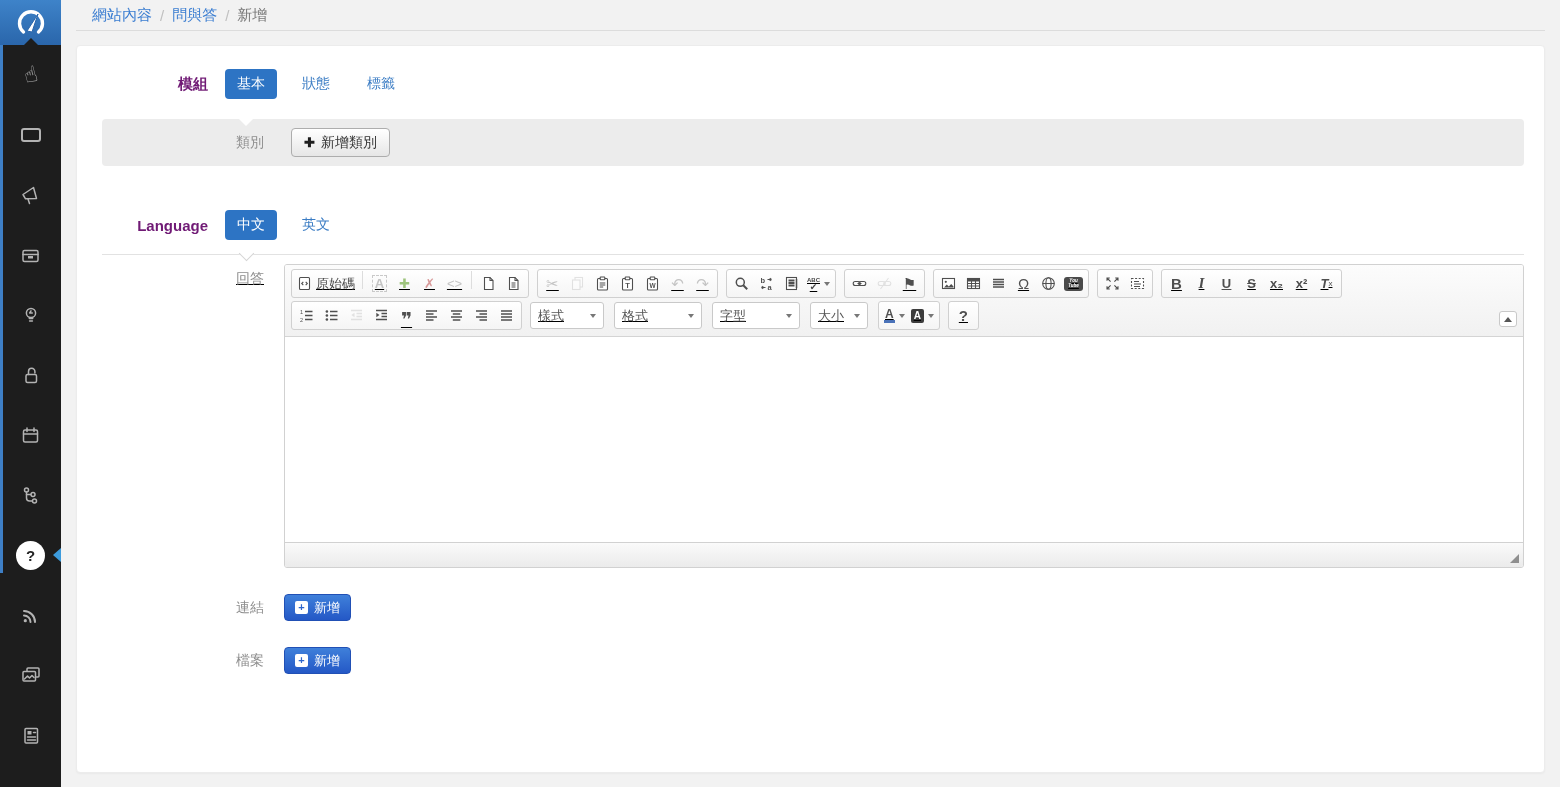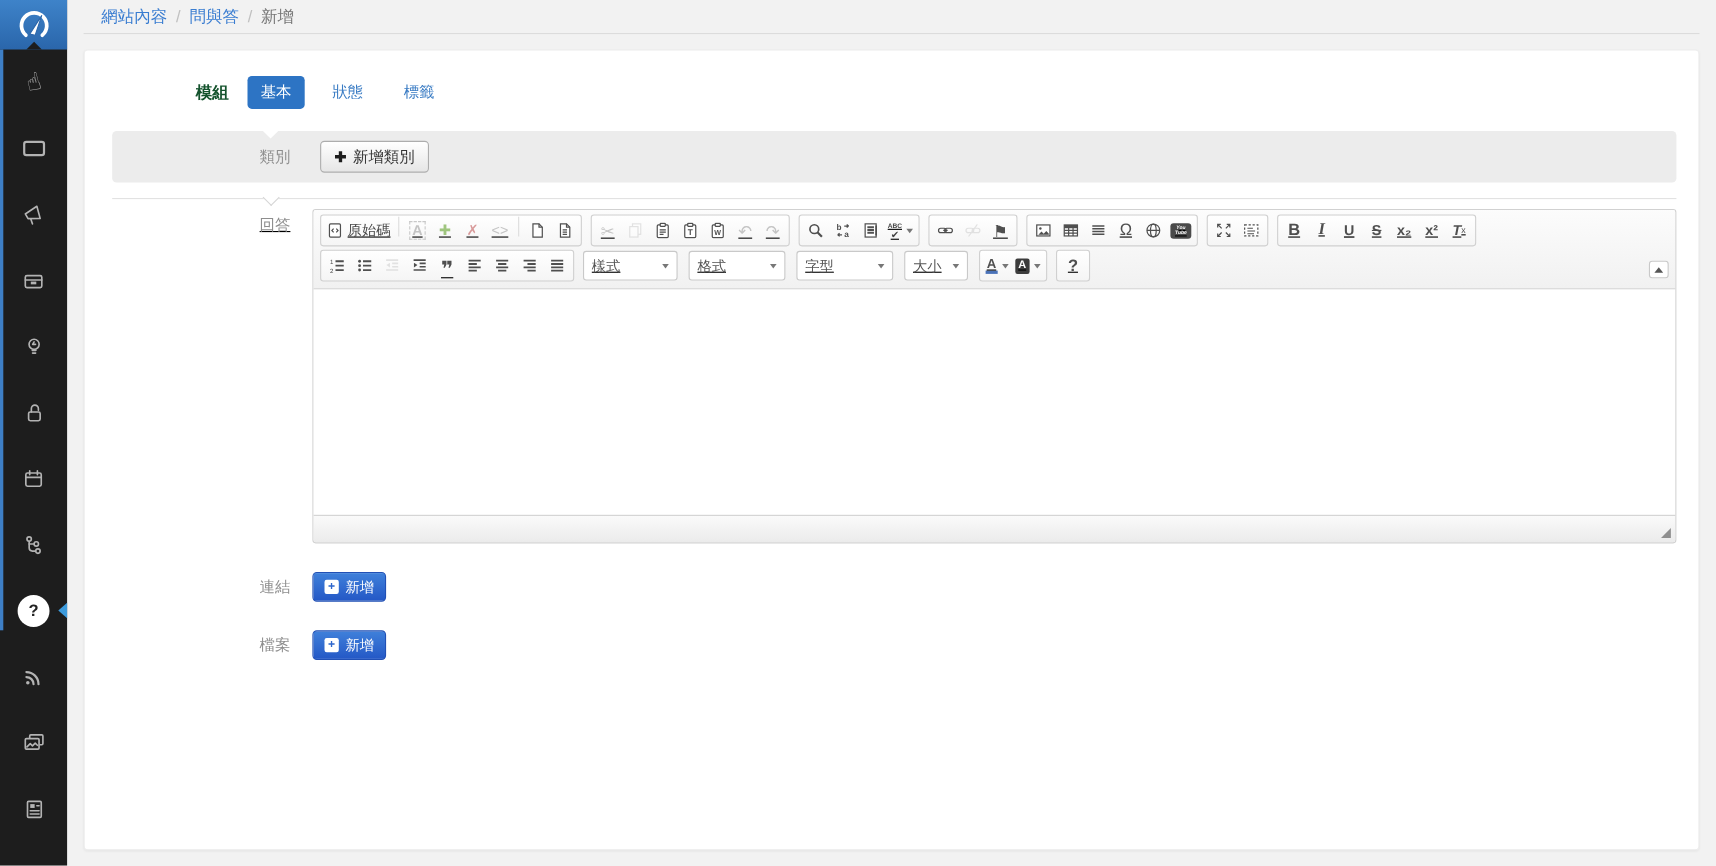--- a/index.html
+++ b/index.html
@@ -29,21 +29,21 @@
   .main { flex:1; height:100%; background:#f2f2f2; padding:0 15px; overflow:hidden; }
   .crumbbar { height:31px; border-bottom:1px solid #dcdcdc; display:flex; align-items:center;
     padding-left:16px; font-size:15px; }
   .crumb-link { color:#3a7dd1; cursor:pointer; text-decoration:none; }
   .crumb-sep { color:#c0c0c0; margin:0 8px; }
   .crumb-current { color:#777; }
 
   .card { margin-top:14px; background:#fff; border:1px solid #ececec; border-radius:4px;
     box-shadow:0 1px 2px rgba(0,0,0,.04); padding:23px 20px 21px 25px; height:728px; }
 
-  .slabel { width:106px; text-align:right; margin-right:17px; color:#14532d;
+  .slabel { width:106px; text-align:right; margin-right:17px; color:#701a75;
     font-size:15px; font-weight:600; }
   .flabel { width:162px; text-align:right; margin-right:20px; color:#8e8e8e; font-size:14px; }
   .frow { display:flex; align-items:center; }
 
   .tab { padding:6px 12px; font-size:14px; color:#3a7cc4; margin-right:13px; border-radius:4px; cursor:pointer; }
   .tab.active { background:#2d74c4; color:#fff; }
 
   .gray-panel { margin-top:20px; background:#ececec; border-radius:4px; height:47px;
     display:flex; align-items:center; position:relative; }
   .panel-notch { position:absolute; top:0; left:137px; border-left:7px solid transparent;
@@ -238,20 +238,25 @@
 
       <div class="gray-panel">
         <span class="panel-notch"></span>
         <span class="flabel">類別</span>
         <button class="btn-default">
           <span class="plus">✚</span>
           <span>新增類別</span>
         </button>
       </div>
 
+      <div class="frow lang-row">
+        <span class="slabel">Language</span>
+        <span class="tab active">中文</span>
+        <span class="tab">英文</span>
+      </div>
 
       <div class="divider">
         <span class="div-notch"></span>
       </div>
 
 
       <div class="frow a-row">
         <span class="flabel">回答</span>
         <div class="cke">
           <div class="cke-top">
@@ -498,21 +503,21 @@
                     <svg width="15" height="15" viewBox="0 0 15 15" fill="none" stroke-width="1.1">
                       <path d="M2 3 h11 M5.5 6 h7.5 M2 9 h11 M5.5 12 h7.5" stroke-width="1.6"></path>
                     </svg>
                   </a>
                   <a class="tb">
                     <svg width="15" height="15" viewBox="0 0 15 15" fill="none" stroke-width="1.1">
                       <path d="M2 3 h11 M2 6 h11 M2 9 h11 M2 12 h11" stroke-width="1.6"></path>
                     </svg>
                   </a>
                 </span>
-                <span class="tb-select" style="width: 86px;">
+                <span class="tb-select" style="width: 74px;">
                   <span>樣式</span>
                   <span class="caret"></span>
                 </span>
                 <span class="tb-select" style="width: 88px;">
                   <span>格式</span>
                   <span class="caret"></span>
                 </span>
                 <span class="tb-select" style="width: 88px;">
                   <span>字型</span>
                   <span class="caret"></span>

